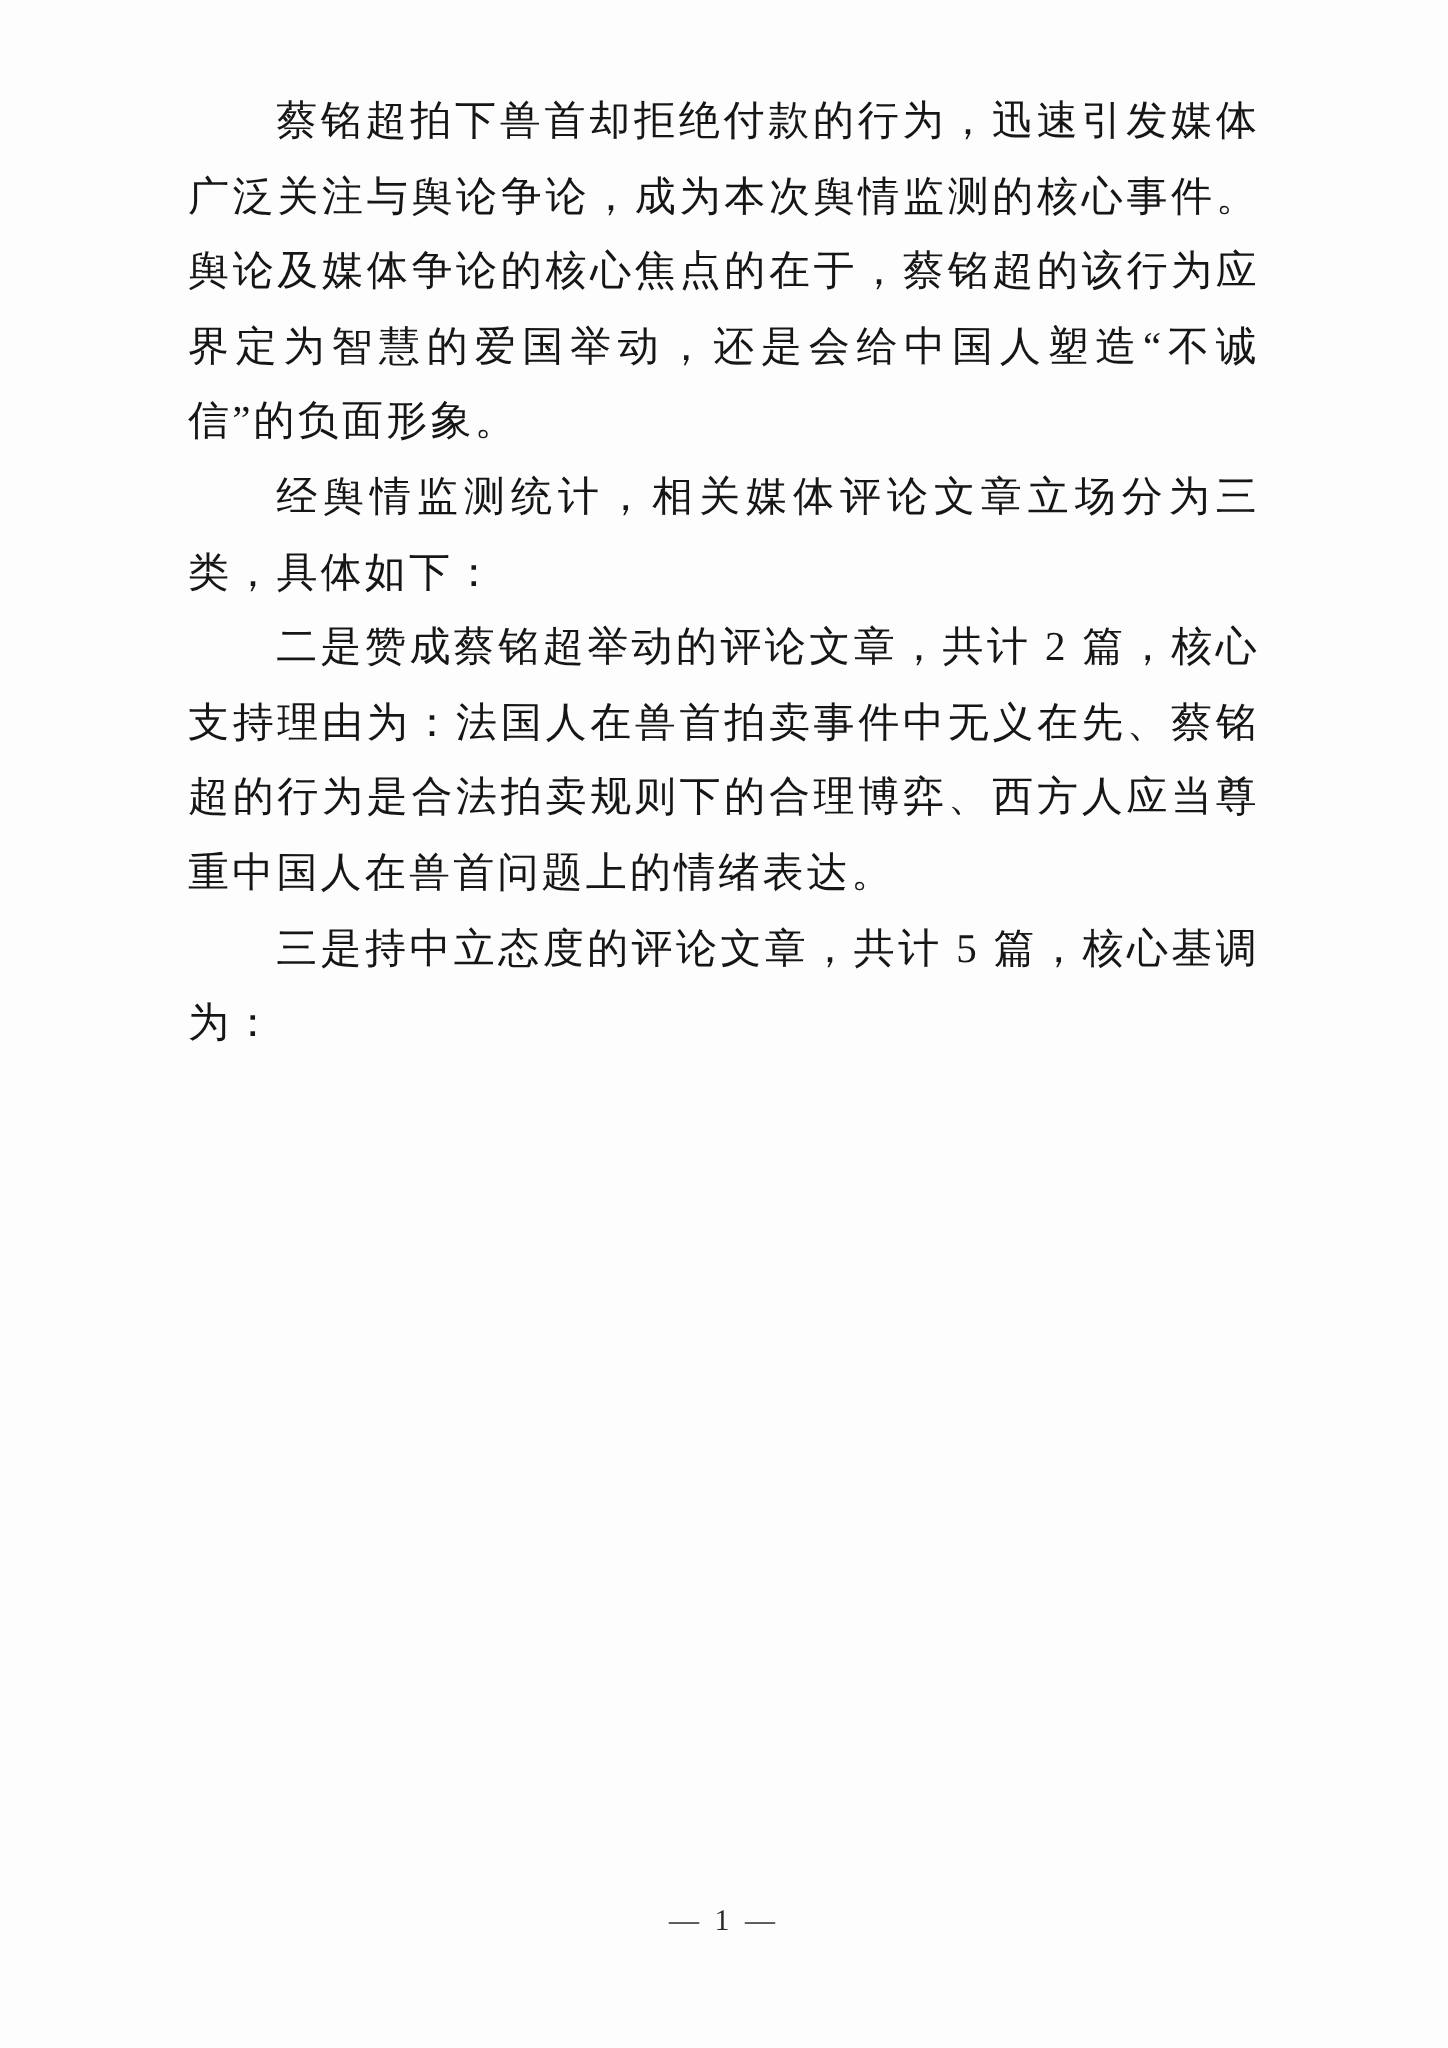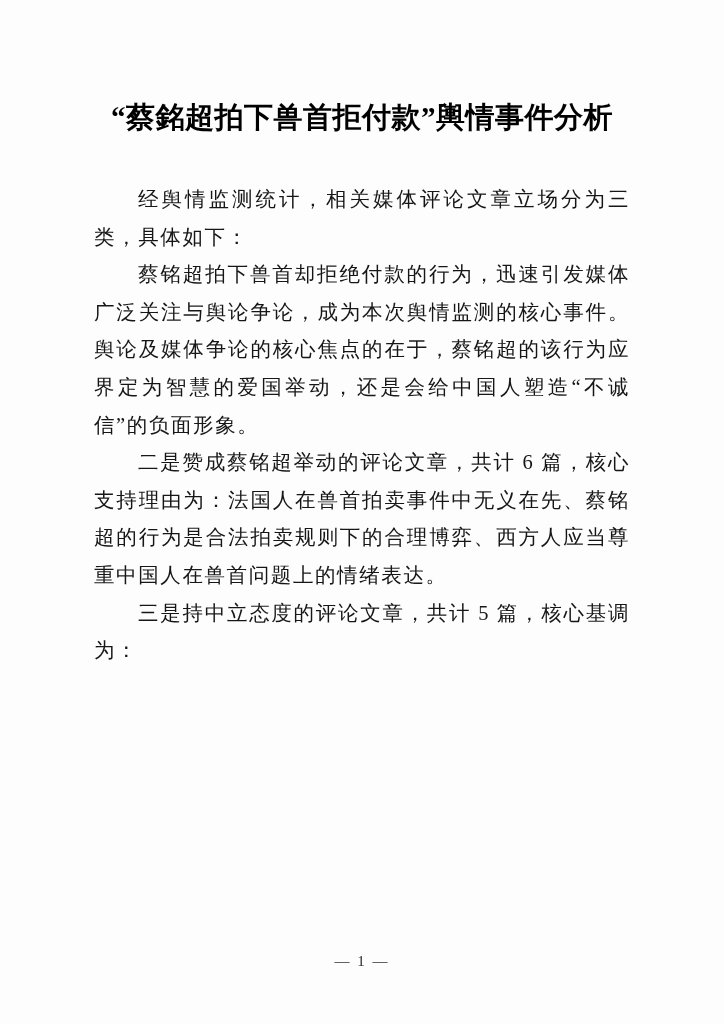--- a/index.html
+++ b/index.html
@@ -51,24 +51,23 @@
     font-size: 15px;
     letter-spacing: 2px;
     color: #2a2a2a;
   }
 </style>
 </head>
 <body>
 
 <div class="page">
 
-  <h1 class="doc-title">“蔡銘超拍下兽首拒付款”輿情事件分析</h1>
 
   <div class="doc-body">
+    <p>蔡铭超拍下兽首却拒绝付款的行为，迅速引发媒体广泛关注与舆论争论，成为本次舆情监测的核心事件。舆论及媒体争论的核心焦点的在于，蔡铭超的该行为应界定为智慧的爱国举动，还是会给中国人塑造“不诚信”的负面形象。</p>
     <p>经舆情监测统计，相关媒体评论文章立场分为三类，具体如下：</p>
-    <p>蔡铭超拍下兽首却拒绝付款的行为，迅速引发媒体广泛关注与舆论争论，成为本次舆情监测的核心事件。舆论及媒体争论的核心焦点的在于，蔡铭超的该行为应界定为智慧的爱国举动，还是会给中国人塑造“不诚信”的负面形象。</p>
-    <p>二是赞成蔡铭超举动的评论文章，共计 6 篇，核心支持理由为：法国人在兽首拍卖事件中无义在先、蔡铭超的行为是合法拍卖规则下的合理博弈、西方人应当尊重中国人在兽首问题上的情绪表达。</p>
+    <p>二是赞成蔡铭超举动的评论文章，共计 2 篇，核心支持理由为：法国人在兽首拍卖事件中无义在先、蔡铭超的行为是合法拍卖规则下的合理博弈、西方人应当尊重中国人在兽首问题上的情绪表达。</p>
     <p>三是持中立态度的评论文章，共计 5 篇，核心基调为：</p>
   </div>
 
   <div class="page-footer">— 1 —</div>
 
 </div>
 
 </body></html>

